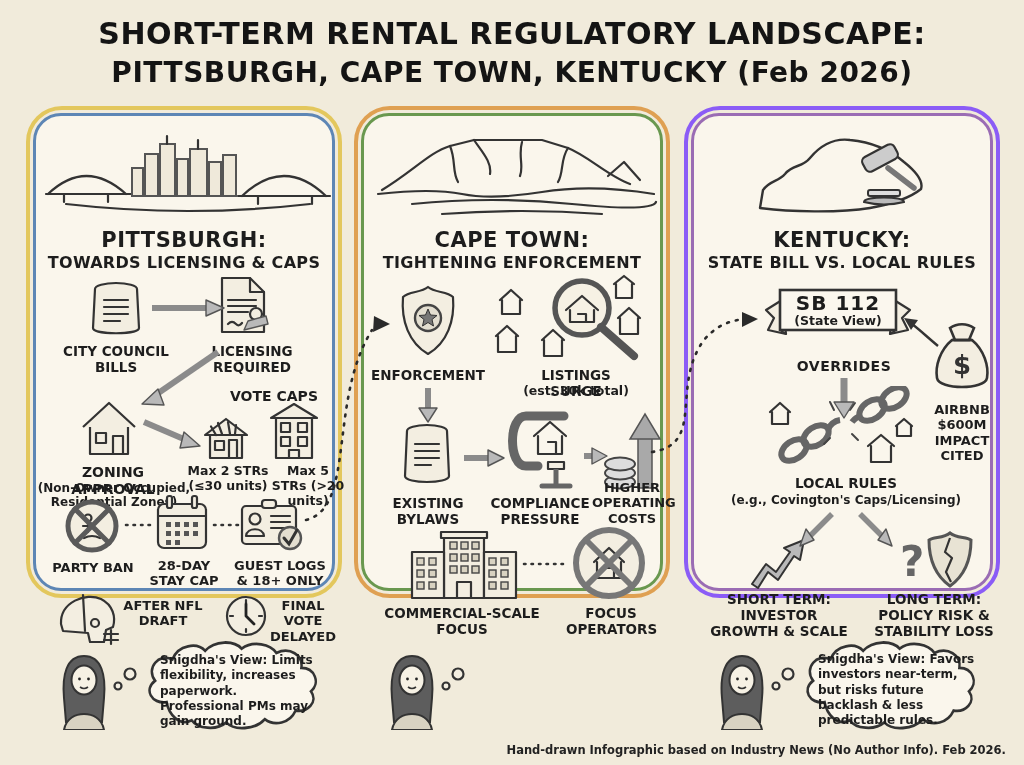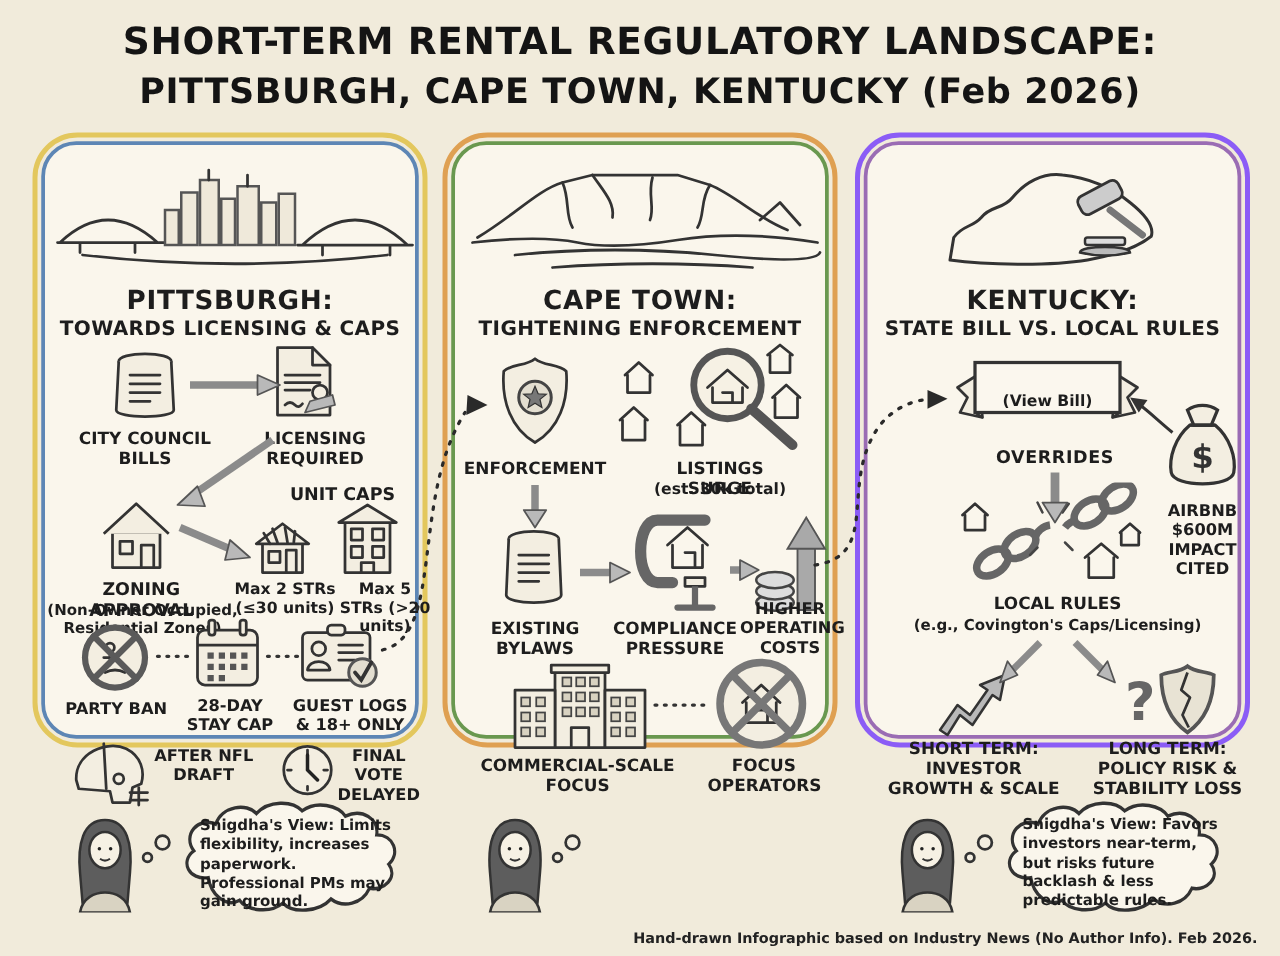--- a/index.html
+++ b/index.html
@@ -64,21 +64,21 @@
       <div class="lbl" style="left:18px;top:228px;width:124px;font-size:13.5px;">CITY COUNCIL BILLS</div>
 
       <svg class="abs" style="left:178px;top:158px;" width="58" height="66" viewBox="0 0 58 66">
         <path class="inkf" d="M8,4 H36 L50,18 V58 H8 Z"></path>
         <path class="ink" d="M36,4 V18 H50 M14,26 H42 M14,32 H42 M14,38 H34 M14,50 q4,-4 8,0 q3,3 6,-1"></path>
         <circle class="inkf" cx="42" cy="40" r="6" fill="#ddd"></circle>
         <path class="gray" d="M30,56 L54,50 L52,42 L34,47 Z" fill="#cfcabb"></path>
       </svg>
       <div class="lbl" style="left:168px;top:228px;width:96px;font-size:13.5px;">LICENSING REQUIRED</div>
 
-      <div class="lbl" style="left:186px;top:272px;width:104px;font-size:14px;">UNIT CAPS</div>
+      <div class="lbl" style="left:186px;top:272px;width:104px;font-size:14px;">VOTE CAPS</div>
 
       <svg class="abs" style="left:42px;top:280px;" width="62" height="64" viewBox="0 0 62 64">
         <path class="inkf" d="M12,30 H50 V58 H12 Z"></path>
         <path class="inkf" d="M5,31 L31,7 L57,31" stroke-width="3.2"></path>
         <rect class="inkf" x="18" y="37" width="10" height="10" fill="#e6e0d0"></rect>
         <rect class="inkf" x="35" y="40" width="10" height="18" fill="#e6e0d0"></rect>
       </svg>
       <div class="lbl" style="left:4px;top:348px;width:146px;font-size:14px;">ZONING APPROVAL</div>
       <div class="lbl" style="left:0px;top:365px;width:156px;font-size:12px;">(Non-Owner Occupied, Residential Zones)</div>
 
@@ -332,21 +332,22 @@
       <div class="ptitle" style="top:112px;">KENTUCKY:</div>
       <div class="psub" style="top:137px;">STATE BILL VS. LOCAL RULES</div>
 
       <div class="abs" style="left:70px;top:166px;width:148px;height:68px;">
         <svg class="ov" viewBox="0 0 148 68">
           <polygon points="18,18 2,28 10,36 4,48 22,52" class="inkf"></polygon>
           <polygon points="130,18 146,28 138,36 144,48 126,52" class="inkf"></polygon>
           <rect x="16" y="8" width="116" height="40" fill="#fbf7ee" stroke="#333" stroke-width="2.6"></rect>
           <path d="M16,48 L22,52 M132,48 L126,52" stroke="#333" stroke-width="2" fill="none"></path>
         </svg>
-        <div class="lbl" style="left:0;top:32px;width:148px;font-size:12.5px;">(View Bill)</div>
+        <div class="lbl" style="left:0;top:10px;width:148px;font-size:20px;letter-spacing:1px;">SB 112</div>
+        <div class="lbl" style="left:0;top:32px;width:148px;font-size:12.5px;">(State View)</div>
       </div>
 
       <svg class="abs" style="left:236px;top:202px;" width="64" height="76" viewBox="0 0 64 76">
         <path d="M22,22 C10,32 5,48 7,60 C9,72 55,72 57,60 C59,48 54,32 42,22 Z" fill="#f3eee1" stroke="#333" stroke-width="2.6"></path>
         <path d="M25,22 L20,10 C27,5 37,5 44,10 L39,22 Z" fill="#f3eee1" stroke="#333" stroke-width="2.6"></path>
         <path d="M22,22 H42" stroke="#333" stroke-width="2.6"></path>
         <text x="32" y="56" text-anchor="middle" font-size="26" font-weight="bold" fill="#333" font-family="DejaVu Sans, sans-serif">$</text>
       </svg>
       <div class="lbl" style="left:232px;top:286px;width:72px;font-size:13px;">AIRBNB $600M IMPACT CITED</div>
 

